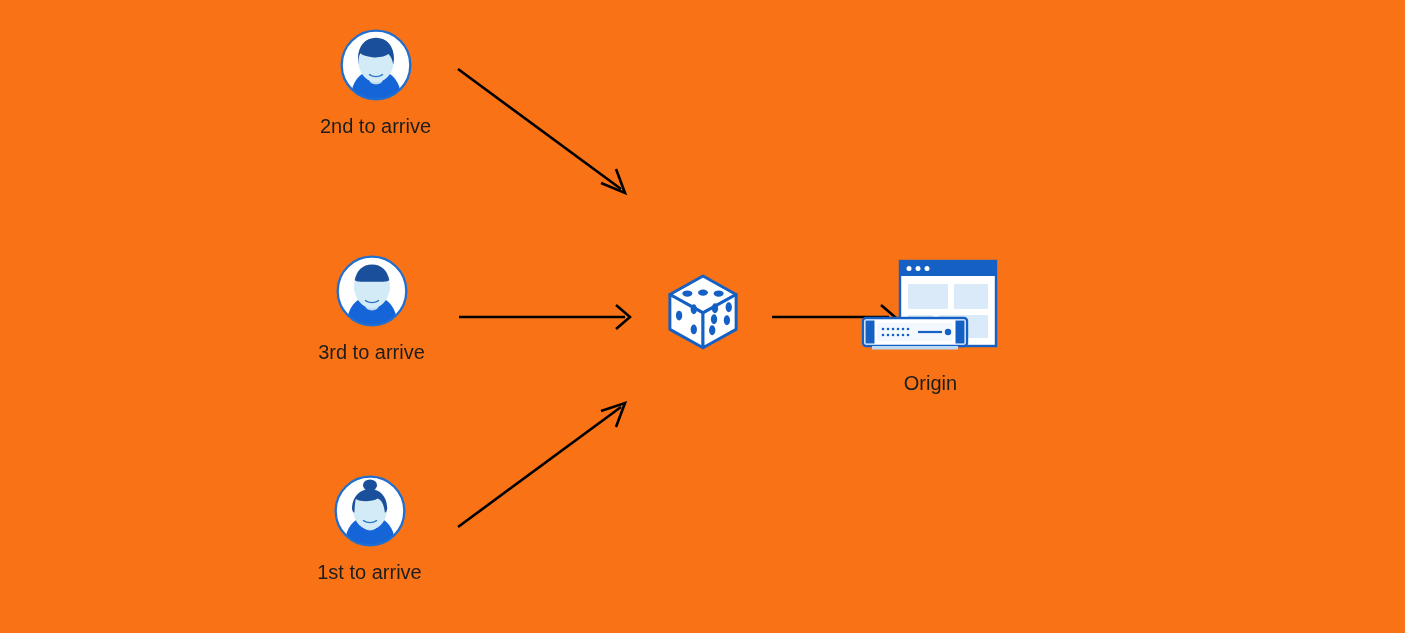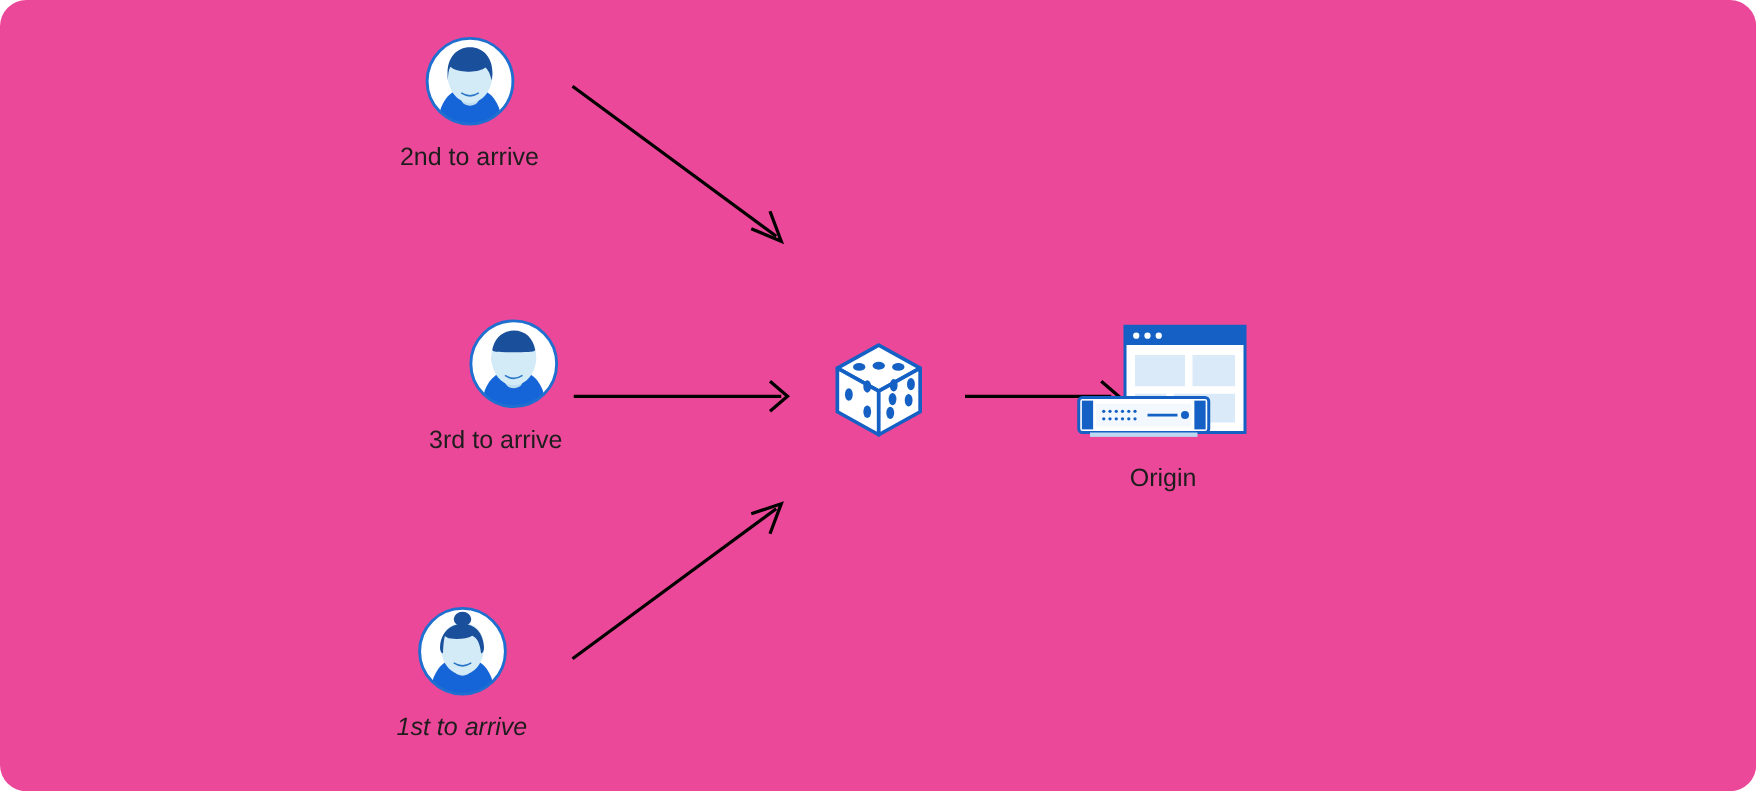--- a/index.html
+++ b/index.html
@@ -8,23 +8,22 @@
     padding: 0;
     background: #ffffff;
   }
   body {
     font-family: "Liberation Sans", sans-serif;
   }
   #canvas {
     position: relative;
     width: 1405px;
     height: 633px;
-    background: #ec4899;
+    background: #f97316;
     overflow: hidden;
-    border-radius: 21px;
   }
   .node {
     position: absolute;
     display: flex;
     flex-direction: column;
     align-items: center;
   }
   .node-label {
     margin-top: 10px;
     font-size: 20px;
@@ -40,22 +39,22 @@
   #arrow-layer {
     position: absolute;
     left: 0;
     top: 0;
     width: 1405px;
     height: 633px;
     pointer-events: none;
   }
   
   #node-client-2nd { left: 297px; top: 26px;  width: 157px; }
-  #node-client-3rd { left: 293px; top: 252px; width: 157px; align-items: flex-end; }
-  #node-client-1st { left: 291px; top: 482px; width: 157px; font-style: italic; }
+  #node-client-3rd { left: 293px; top: 252px; width: 157px; }
+  #node-client-1st { left: 291px; top: 472px; width: 157px; }
   #node-randomizer { left: 655px; top: 265px; width: 95px; }
   #node-origin     { left: 858px; top: 255px; width: 145px; }
   #node-origin .node-label { margin-top: 8px; }
 </style>
 </head>
 <body>
 
 <div id="canvas">
 
   <svg id="arrow-layer" viewBox="0 0 1405 633" xmlns="http://www.w3.org/2000/svg">

